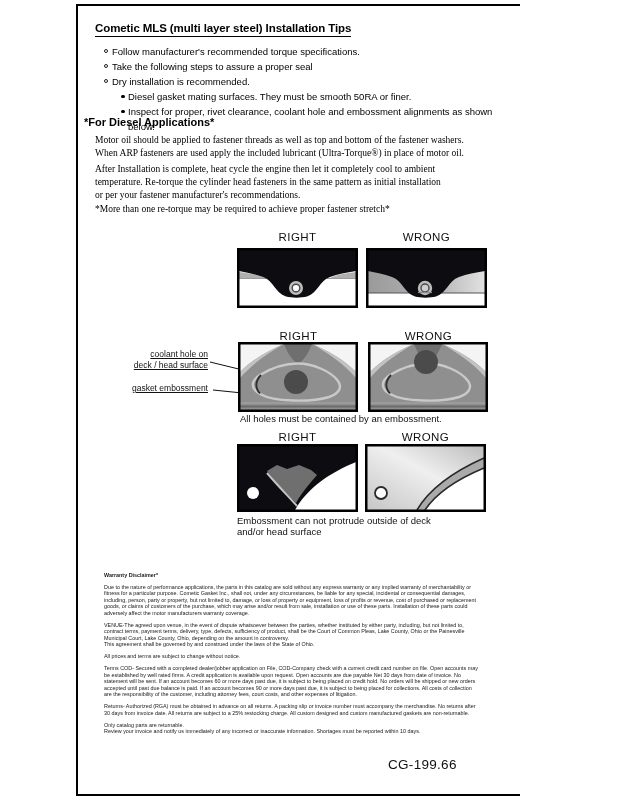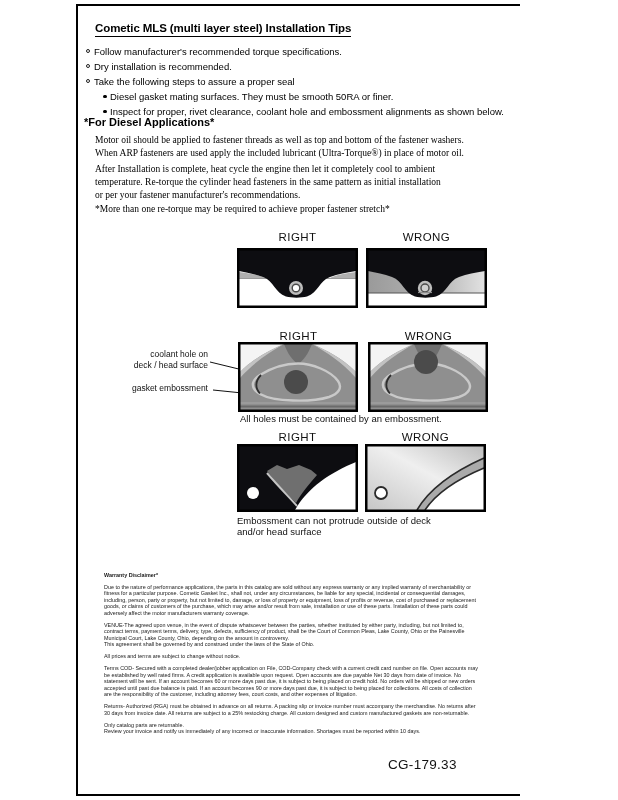--- a/index.html
+++ b/index.html
@@ -16,21 +16,21 @@
   .rule-left   { left:76px; top:4px;  width:2px;  height:792px; }
   .rule-bottom { left:76px; top:794px; width:536px; height:2px; }
 
   .title {
     position:absolute; left:95px; top:22px;
     font-size:11.5px; font-weight:bold; letter-spacing:-0.1px;
     border-bottom:1.5px solid #000; padding-bottom:2px;
   }
 
   .tips { position:absolute; left:86px; top:44px; font-size:9.5px; }
-  .tip-row { display:flex; align-items:flex-start; height:15px; line-height:15px; }
+  .tip-row { display:flex; align-items:flex-start; height:15px; line-height:15px;margin-left:18px; }
   .tip-row.sub { padding-left:17px; }
   .b-ring {
     width:4px; height:4px; border:1px solid #222; border-radius:50%;
     display:inline-block; margin:5px 4px 0 0; flex:0 0 auto;
   }
   .b-dot {
     width:3.5px; height:3.5px; background:#000; border-radius:50%;
     display:inline-block; margin:5.5px 3.5px 0 0; flex:0 0 auto;
   }
 
@@ -42,21 +42,21 @@
 
   .rw-label {
     position:absolute; width:121px; text-align:center;
     font-size:11.5px; color:#111; letter-spacing:0.4px;
   }
   .panel { position:absolute; }
   .caption { position:absolute; font-size:9.5px; color:#111; line-height:10.5px; }
 
   .annot {
     position:absolute; width:90px; text-align:right;
-    font-size:8.5px; line-height:10.5px; color:#111;
+    font-size:8.5px; line-height:10.5px; color:#111;text-decoration:underline;
   }
   .annot-coolant { left:118px; top:349px; }
   .annot-emboss  { left:118px; top:383px; }
   .leader-svg { position:absolute; left:205px; top:355px; }
 
   .legal {
     position:absolute; left:104px; top:572px; width:428px;
     font-size:5.4px; line-height:6.5px; color:#1a1a1a;
   }
   .legal-heading { font-weight:bold; margin-bottom:5px; }
@@ -75,25 +75,25 @@
 
   <div class="title">Cometic MLS (multi layer steel) Installation Tips</div>
 
   <div class="tips">
     <div class="tip-row">
       <span class="b-ring"></span>
       <span>Follow manufacturer's recommended torque specifications.</span>
     </div>
     <div class="tip-row">
       <span class="b-ring"></span>
-      <span>Dry installation is recommended.</span>
+      <span>Take the following steps to assure a proper seal</span>
     </div>
     <div class="tip-row">
       <span class="b-ring"></span>
-      <span>Take the following steps to assure a proper seal</span>
+      <span>Dry installation is recommended.</span>
     </div>
     <div class="tip-row sub">
       <span class="b-dot"></span>
       <span>Diesel gasket mating surfaces.  They must be smooth 50RA or finer.</span>
     </div>
     <div class="tip-row sub">
       <span class="b-dot"></span>
       <span>Inspect for proper, rivet clearance, coolant hole and embossment alignments as shown below.</span>
     </div>
   </div>
@@ -232,15 +232,15 @@
 be established by well rated firms.  A credit application is available upon request.  Open accounts are due payable Net 30 days from date of invoice.  No
 statement will be sent.  If an account becomes 60 or more days past due, it is subject to being placed on credit hold.  No orders will be shipped or new orders
 accepted until past due balance is paid.  If an account becomes 90 or more days past due, it is subject to being placed for collections.  All costs of collection
 are the responsibility of the customer, including attorney fees, court costs, and other expenses of litigation.</p>
     <p>Returns- Authorized (RGA) must be obtained in advance on all returns.  A packing slip or invoice number must accompany the merchandise.  No returns after
 30 days from invoice date.  All returns are subject to a 25% restocking charge.  All custom designed and custom manufactured gaskets are non-returnable.</p>
     <p>Only catalog parts are returnable.
 Review your invoice and notify us immediately of any incorrect or inaccurate information.  Shortages must be reported within 10 days.</p>
   </div>
 
-  <div class="cg-number">CG-179.33</div>
+  <div class="cg-number">CG-199.66</div>
 
 </div>
 
 </body></html>

